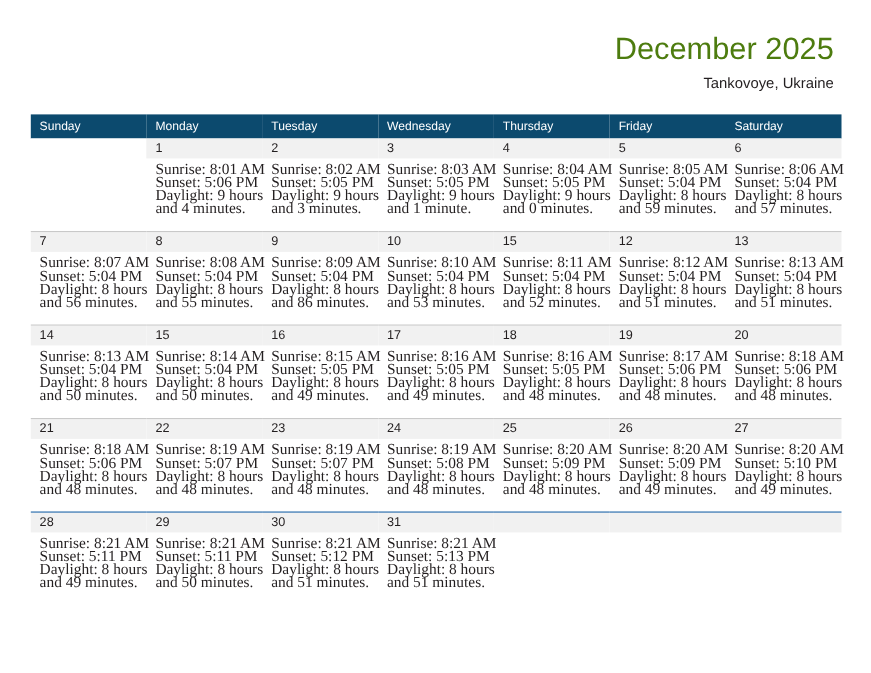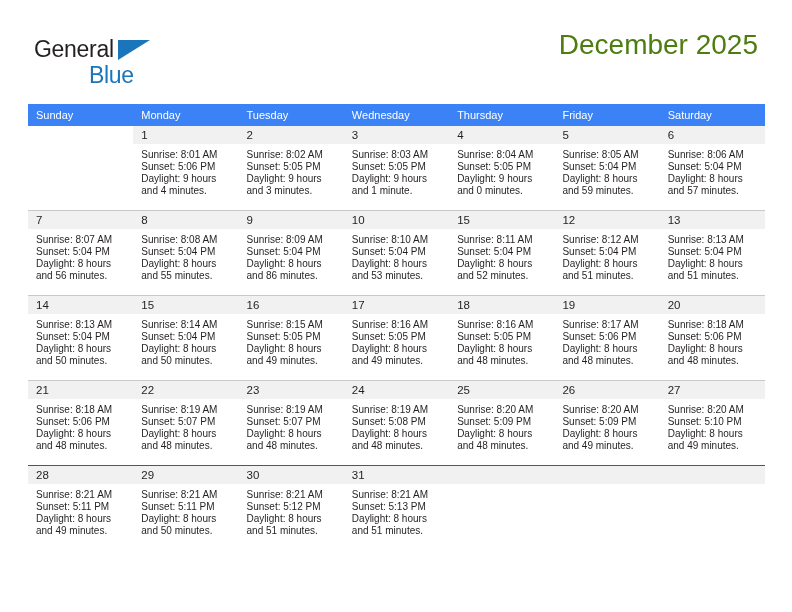--- a/index.html
+++ b/index.html
@@ -91,21 +91,21 @@
     width: 737px;
   }
   table.cal {
     border-collapse: collapse;
     table-layout: fixed;
     width: 737px;
   }
   table.cal col { width: 105.28px; }
 
   thead th {
-    background: #3b82f6;
+    background: #0c4a6e;
     color: #ffffff;
     font-size: 11px;
     font-weight: normal;
     text-align: left;
     padding: 5px 0 5px 8px;
     height: 11px;
     line-height: 12px;
     border: 0;
   }
 
@@ -133,41 +133,38 @@
     color: #231f20;
   }
   td.empty .daynum-band {
     background: #f1f1f1;
   }
   td.blank .daynum-band {
     background: #ffffff;
   }
   .cell-lines {
     padding: 5px 6px 0 8px;
-    font-size: 10px;
+    font-size: 14px;
     line-height: 12.1px;
     color: #231f20;
+    font-family: Liberation Serif, serif;
   }
   .cell-lines div { white-space: nowrap; }
 </style>
 </head>
 <body>
 
 <div class="page">
 
   <div class="header">
 
-    <div class="logo">
-      <span class="logo-general">General</span>
-      <span class="logo-tri"></span>
-      <span class="logo-blue">Blue</span>
-    </div>
 
     <div class="title-block">
       <div class="cal-title">December 2025</div>
+      <div class="cal-subtitle">Tankovoye, Ukraine</div>
     </div>
 
   </div>
 
   <div class="calendar">
     <table class="cal">
       <colgroup>
         <col>
           <col>
           <col>

